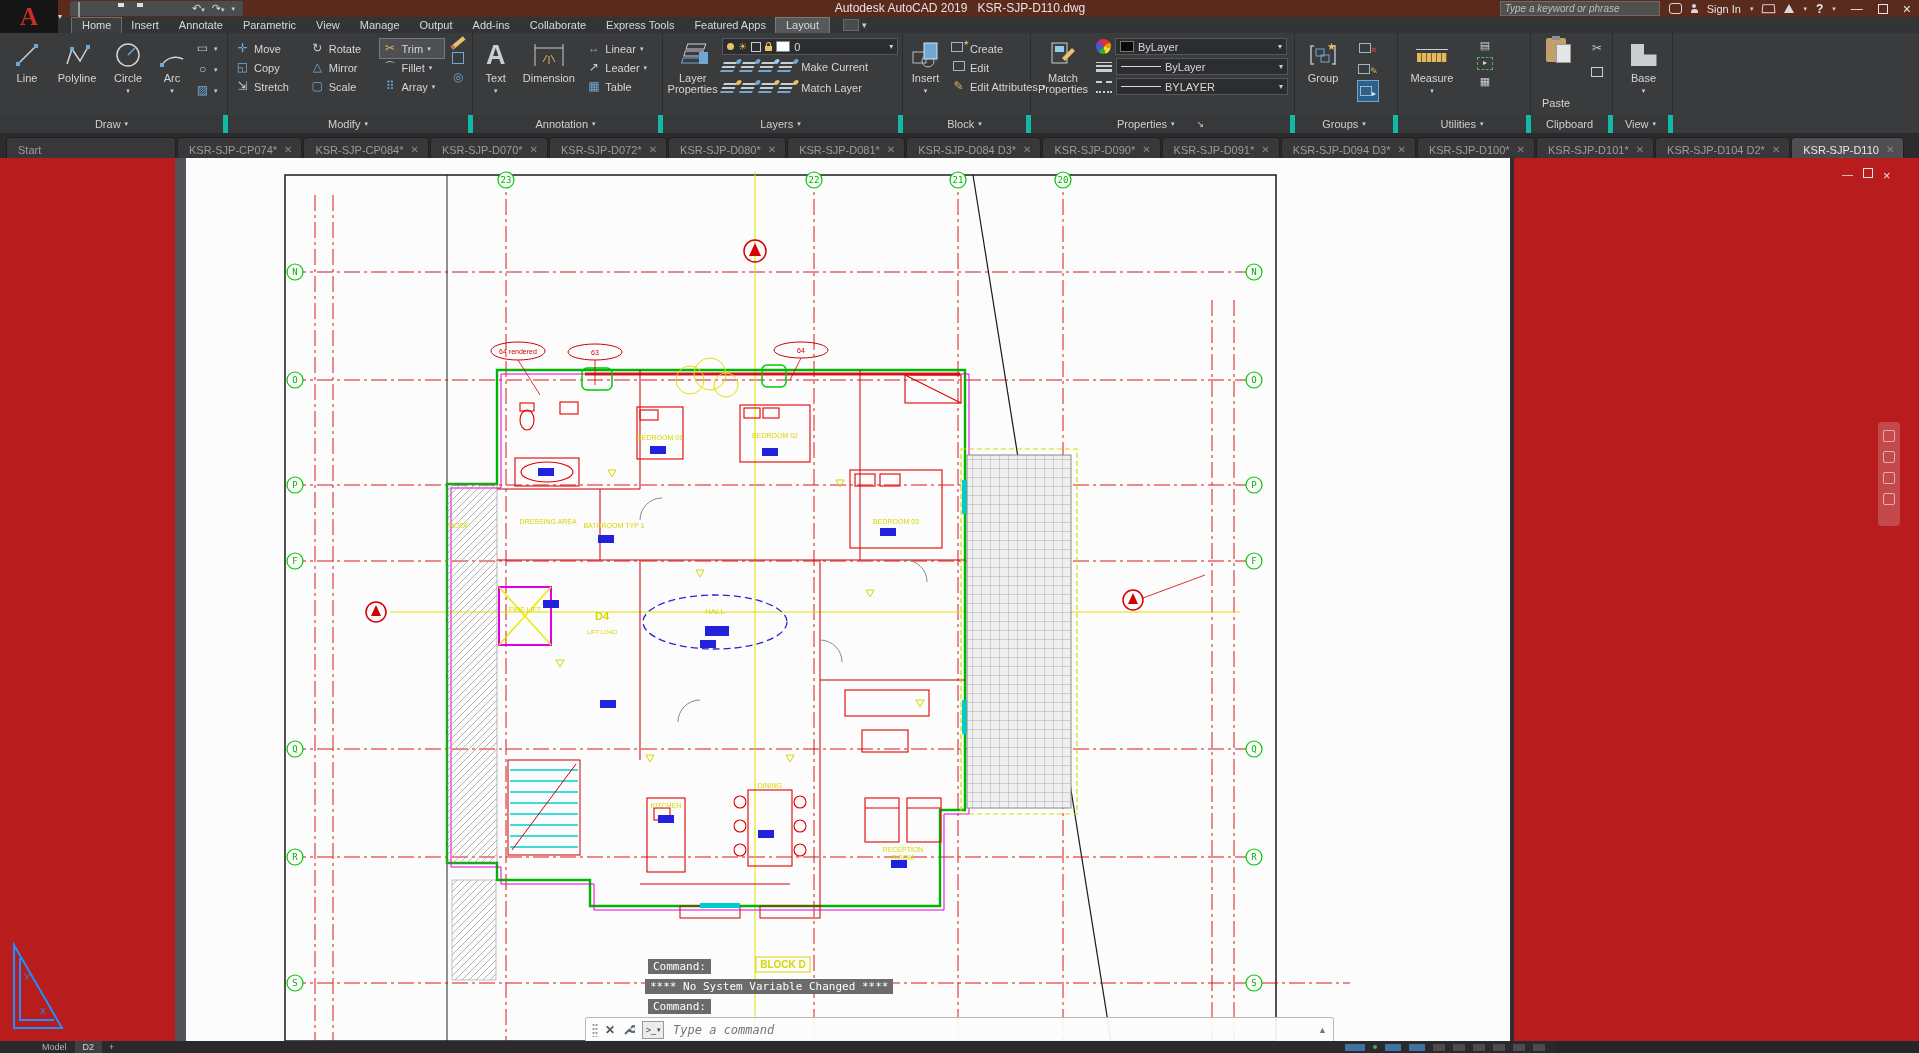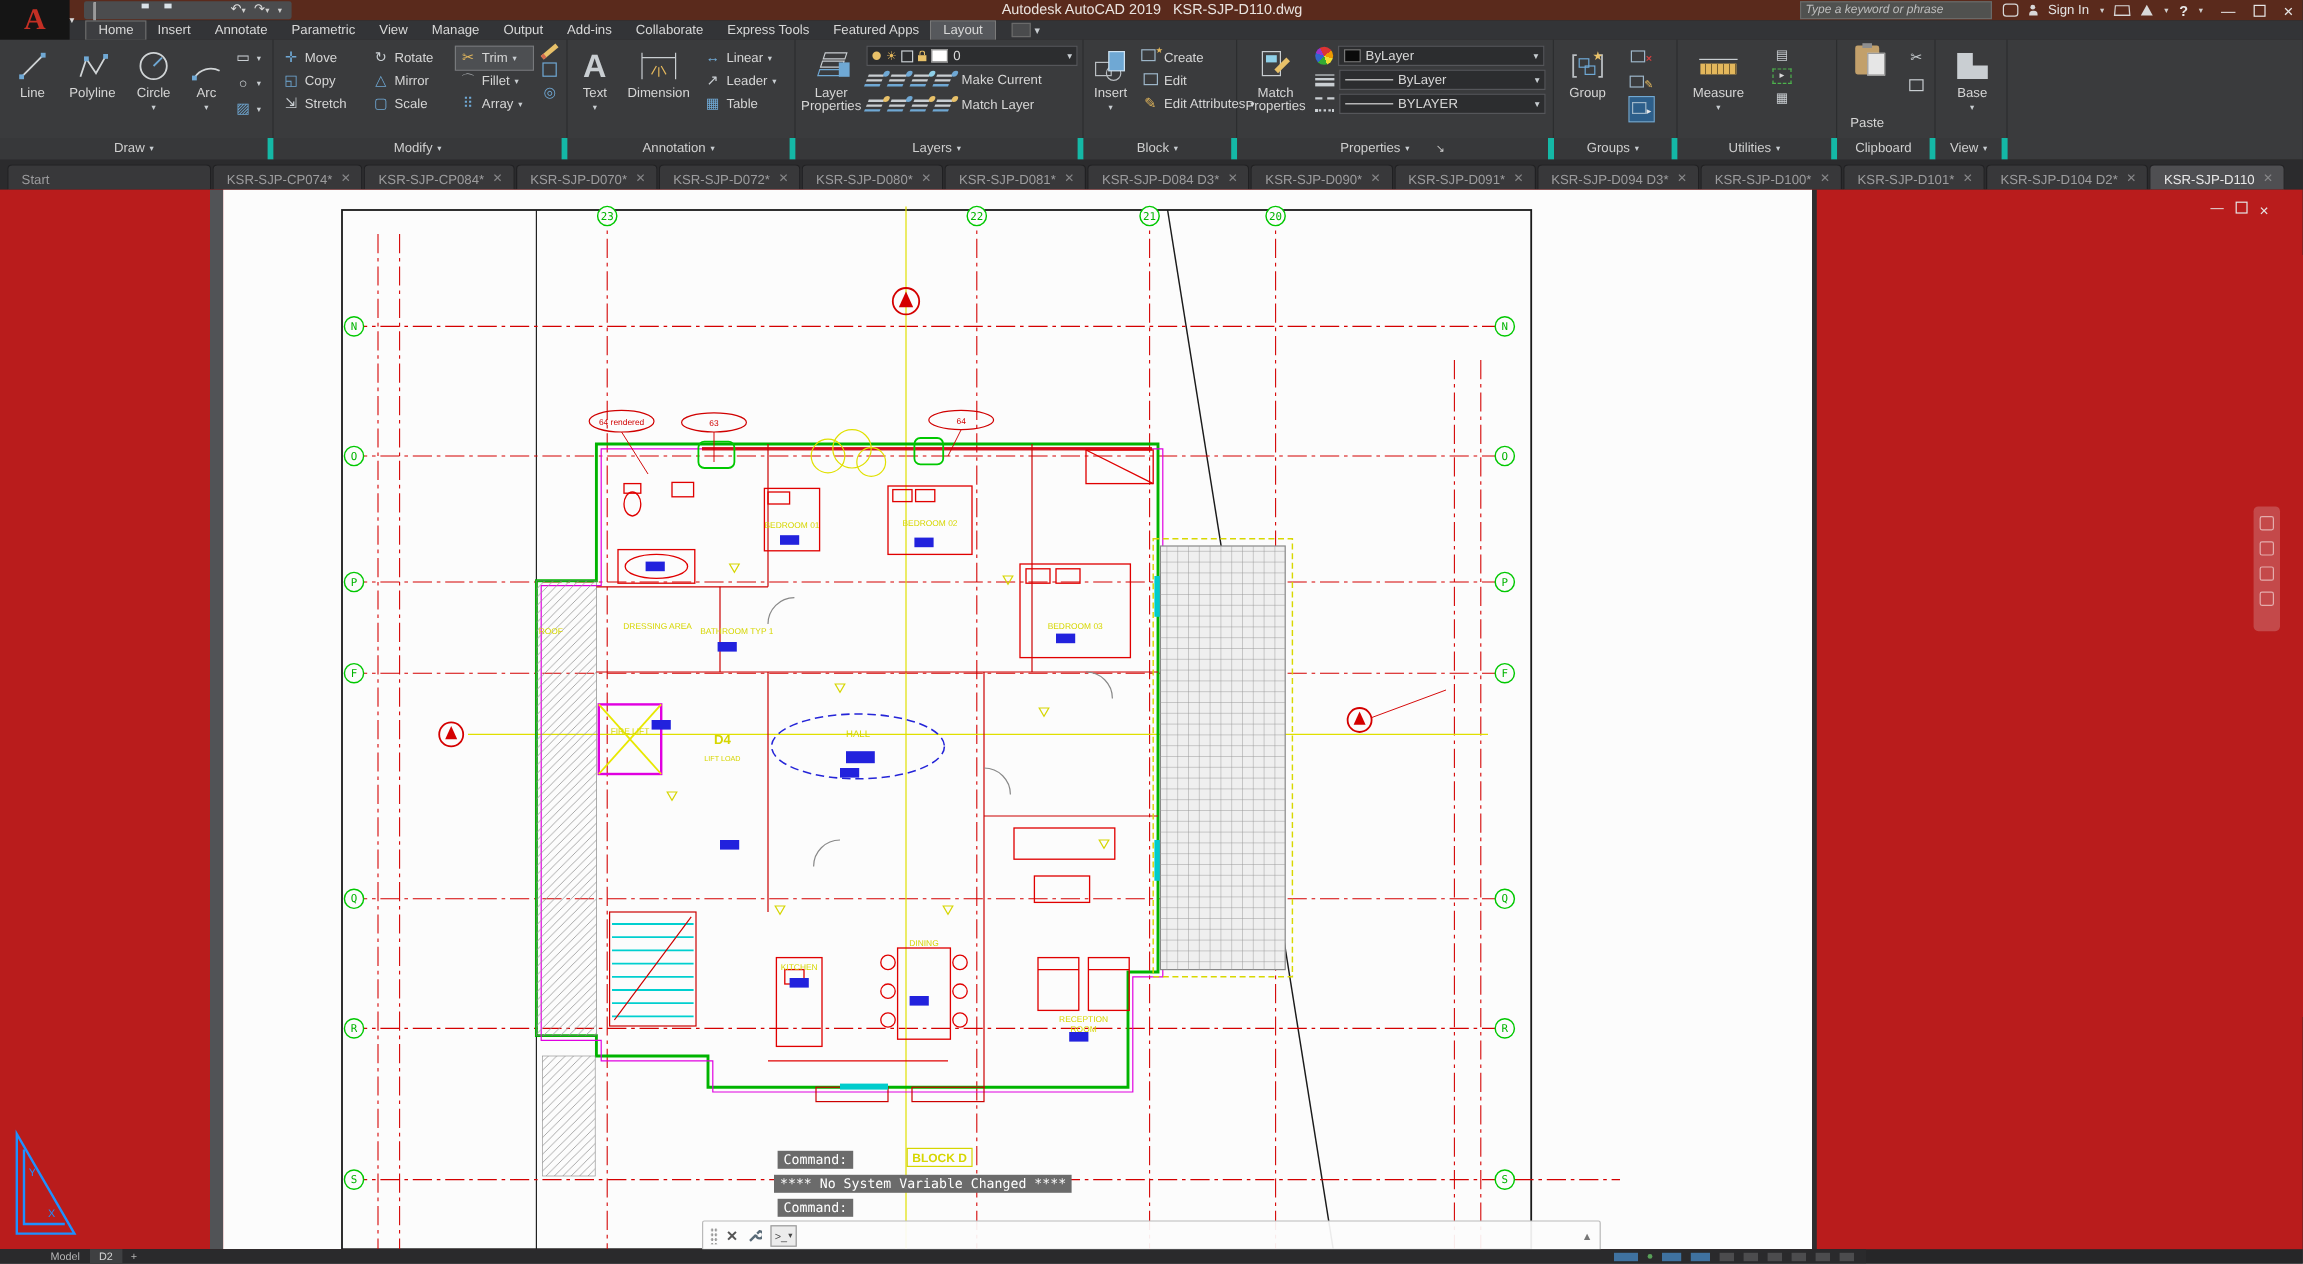--- a/index.html
+++ b/index.html
@@ -897,20 +897,21 @@
   <div class="cmdbox" style="left:648px;top:801px;">Command:</div>
   <div class="cmdbox" style="left:645px;top:821px;">**** No System Variable Changed ****</div>
   <div class="cmdbox" style="left:648px;top:841px;">Command:</div>
   <div id="cmd-bar">
     <span id="cmd-grip"></span>
     <span id="cmd-close">✕</span>
     <svg width="13" height="13">
         <path d="M3,10 L8,5 M8,5 a3,3 0 1 0 3,-3 l-2,2" stroke="#5a6b78" stroke-width="2" fill="none"></path>
       </svg>
     <span id="cmd-prompt-box">&gt;_<span style="font-size:7px;">▾</span></span>
+    <input id="cmd-input" placeholder="Type a command" style="">
     <span id="cmd-upbtn">▲</span>
   </div>
 
   <div id="doc-winctl">
     <span>—</span>
     <span class="restore" style="border-color:#e6e6e6;"></span>
     <span style="font-size:13px;">×</span>
   </div>
 
   <div id="navbar-right">

